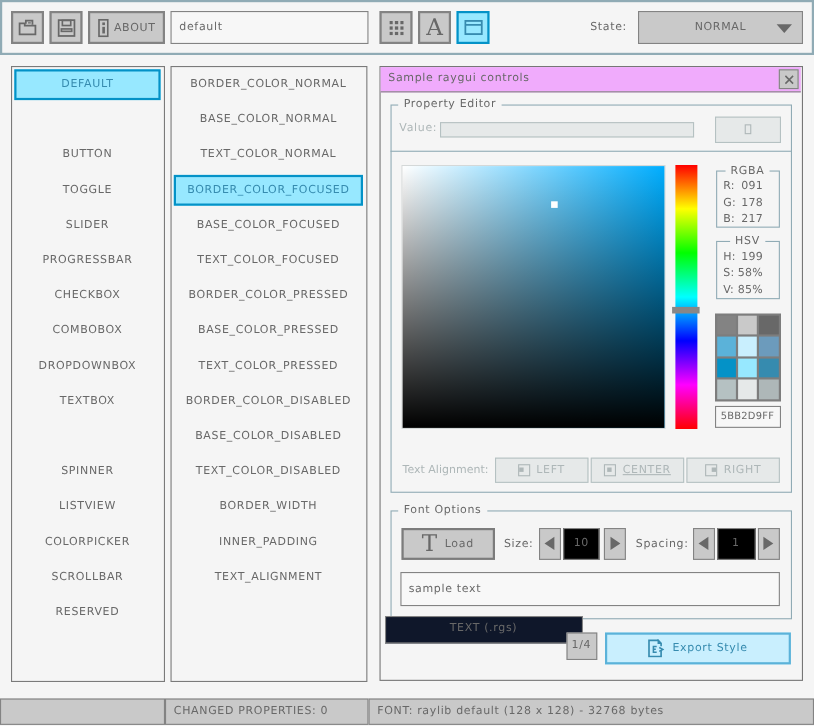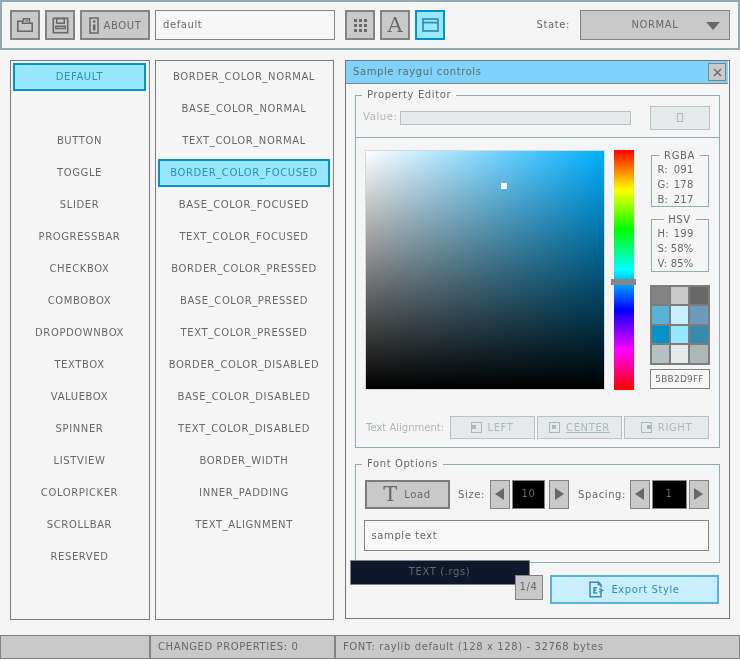--- a/index.html
+++ b/index.html
@@ -46,21 +46,21 @@
     border:2px solid transparent; color:#686868;
   }
   #controls-list .list-item { width:133px; }
   #props-list .list-item { width:172px; }
   .list-item.selected { background:#97e8ff; border-color:#0492c7; color:#368baf; }
 
   
   #window { left:345px; top:60px; width:385px; height:559px; border:1.5px solid #767676; background:#f5f5f5; }
   #window-titlebar {
     position:absolute; left:0; top:0; width:382px; height:22.5px;
-    background:#7dd3fc; border-bottom:1.5px solid #838383; line-height:21px; padding-left:7px; color:#686868;
+    background:#f0abfc; border-bottom:1.5px solid #838383; line-height:21px; padding-left:7px; color:#686868;
   }
   #window-close {
     position:absolute; left:362px; top:2px; width:18px; height:18px;
     border:1.5px solid #838383; background:#c9c9c9; display:flex; align-items:center; justify-content:center;
   }
 
   
   .groupbox { position:absolute; border:1px solid #90abb5; }
   .groupbox-label { position:absolute; background:#f5f5f5; padding:0 5px; line-height:11px; color:#686868; }
   #group-pe { left:9px; top:33.5px; width:365px; height:353px; }
@@ -226,21 +226,20 @@
 <div id="controls-list" class="list-panel">
     <div class="list-item selected" style="top: 2px;">DEFAULT</div>
     <div class="list-item" style="top: 66px;">BUTTON</div>
     <div class="list-item" style="top: 98px;">TOGGLE</div>
     <div class="list-item" style="top: 130px;">SLIDER</div>
     <div class="list-item" style="top: 162px;">PROGRESSBAR</div>
     <div class="list-item" style="top: 194px;">CHECKBOX</div>
     <div class="list-item" style="top: 226px;">COMBOBOX</div>
     <div class="list-item" style="top: 258px;">DROPDOWNBOX</div>
     <div class="list-item" style="top: 290px;">TEXTBOX</div>
-    <div class="list-item" style="top: 322px;">VALUEBOX</div>
     <div class="list-item" style="top: 354px;">SPINNER</div>
     <div class="list-item" style="top: 386px;">LISTVIEW</div>
     <div class="list-item" style="top: 418px;">COLORPICKER</div>
     <div class="list-item" style="top: 450px;">SCROLLBAR</div>
     <div class="list-item" style="top: 482px;">RESERVED</div>
   </div>
 
 <div id="props-list" class="list-panel">
     <div class="list-item" style="top: 2px;">BORDER_COLOR_NORMAL</div>
     <div class="list-item" style="top: 34px;">BASE_COLOR_NORMAL</div>

